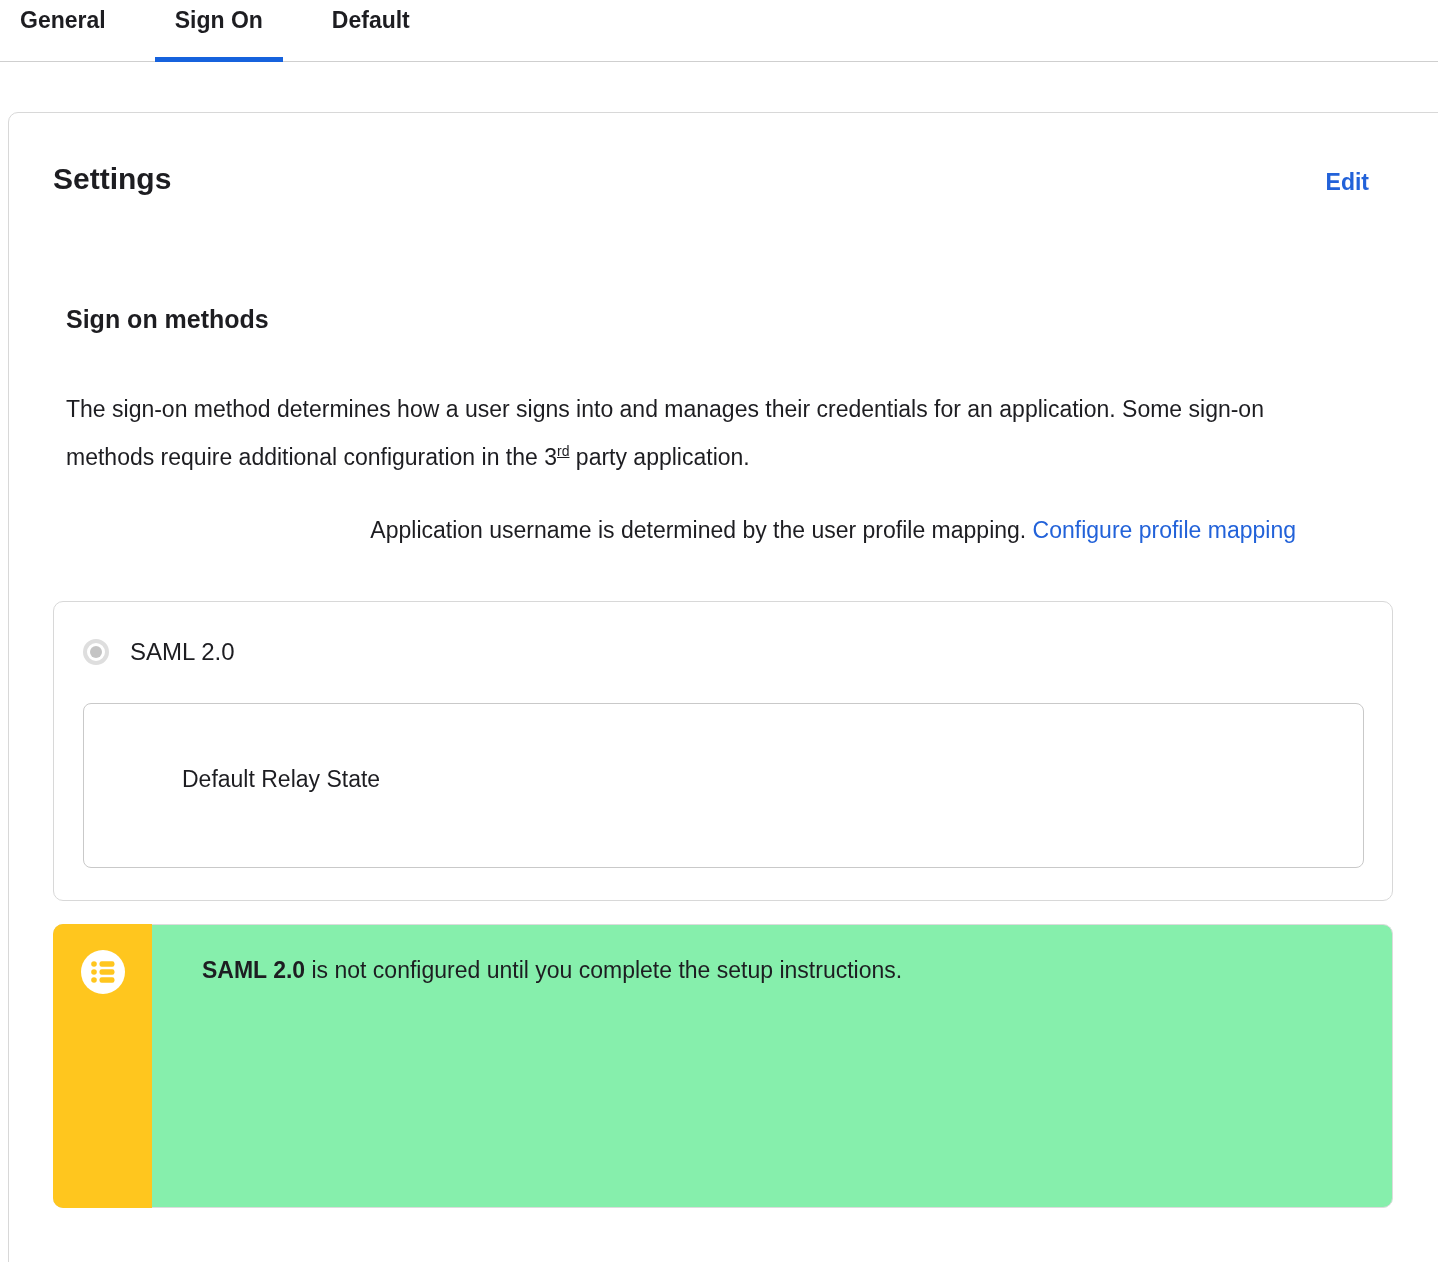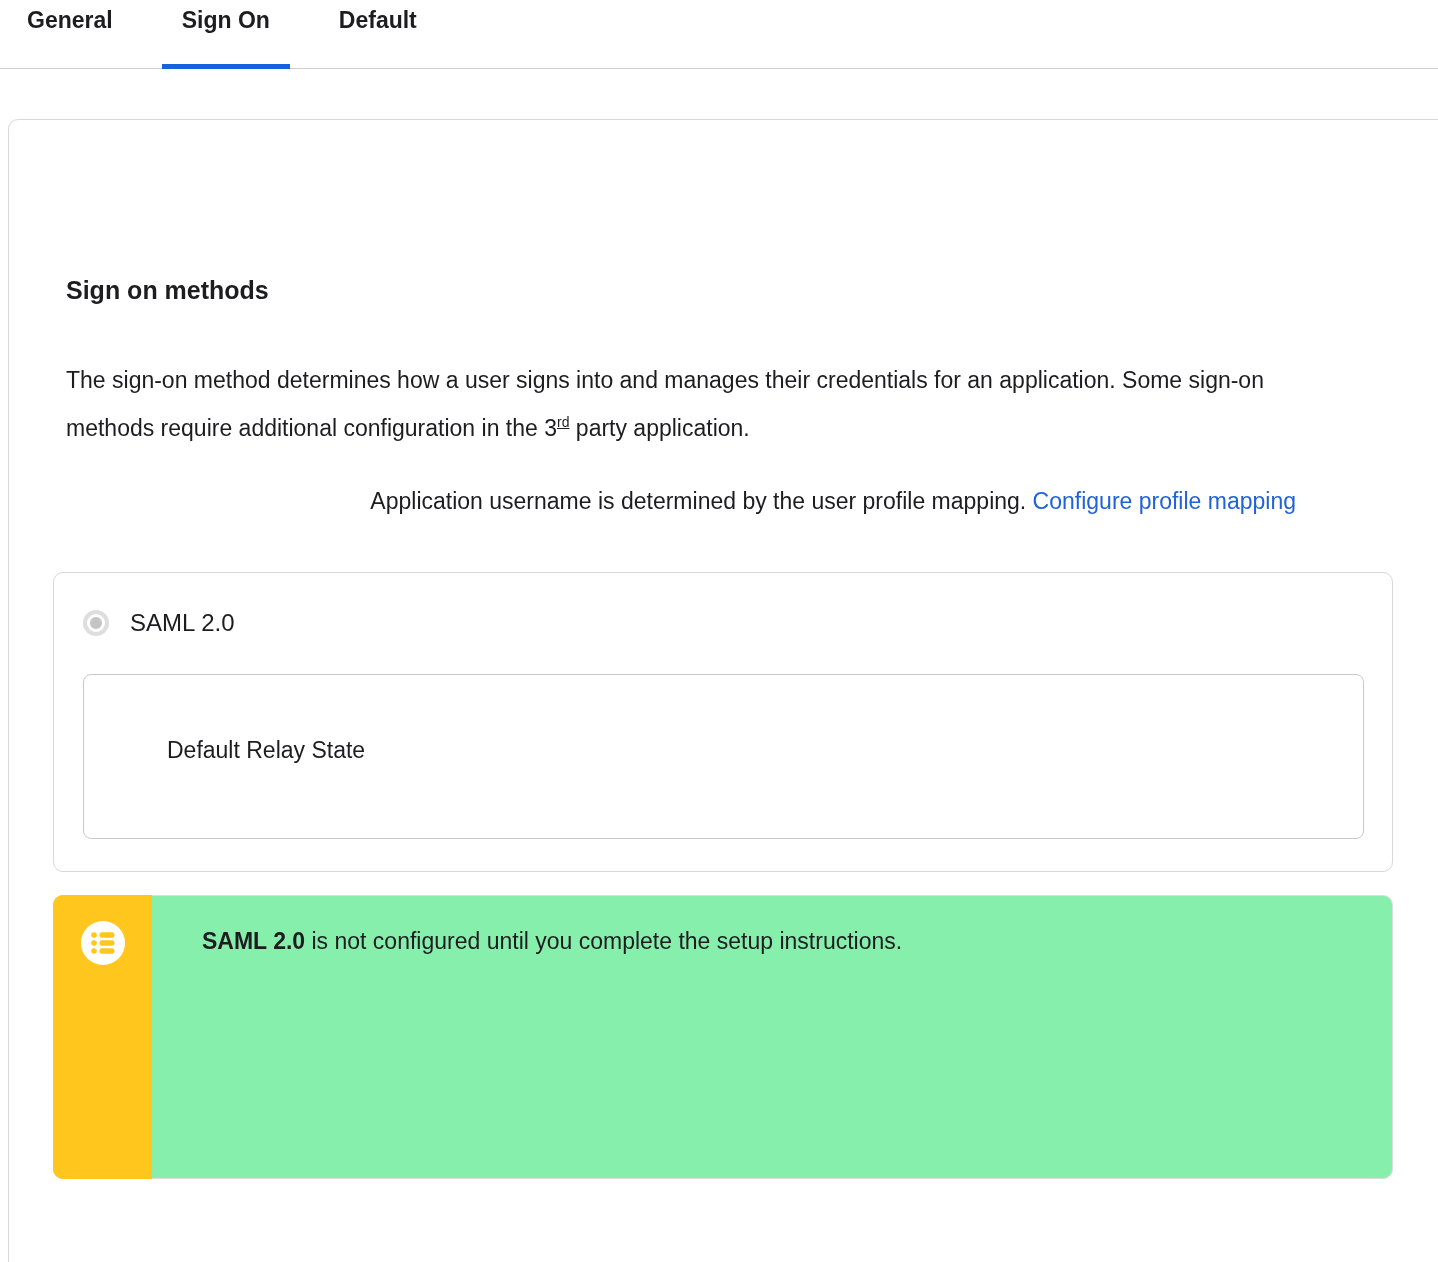--- a/index.html
+++ b/index.html
@@ -6,21 +6,21 @@
   html, body { margin: 0; padding: 0; }
   body {
     width: 1438px; height: 1262px; overflow: hidden;
     background: #ffffff; color: #1d1d21;
     font-family: "Liberation Sans", sans-serif;
   }
 
   
   .tabbar {
     display: flex; align-items: stretch;
-    padding-left: 7px; height: 69px;
+    padding-left: 0; height: 62px;
     border-bottom: 1px solid #cfcfcf;
   }
   .tab {
     position: relative; font-size: 23px; font-weight: 700;
     padding: 7px 20px 0 20px; margin-right: 29px; cursor: pointer;
     white-space: nowrap;
   }
   .tab.active::after {
     content: ""; position: absolute; left: 0; right: 0; bottom: -1px;
     height: 5px; background: #1662dd;
@@ -65,21 +65,21 @@
     border: 4px solid #dedede; background: #fff;
     display: flex; align-items: center; justify-content: center;
     flex: 0 0 auto; cursor: default;
   }
   .radio-dot { width: 12px; height: 12px; border-radius: 50%; background: #c4c4c4; }
   .radio-label { font-size: 24px; }
   .field-box {
     position: relative; margin-top: 37px; width: 100%; height: 165px;
     border: 1px solid #c9c9c9; border-radius: 8px; background: #fff;
   }
-  .field-label { position: absolute; left: 83px; top: 62px; font-size: 23px; }
+  .field-label { position: absolute; left: 98px; top: 62px; font-size: 23px; }
 
   
   .warning {
     position: relative; margin-top: 23px; width: 1340px; height: 284px;
     border: 1px solid #dcdcdc; border-radius: 10px; background: #86efac;
   }
   .warning-strip {
     position: absolute; left: -1px; top: -1px; bottom: -1px; width: 99px;
     background: #ffc61e; border-radius: 10px 0 0 10px;
   }
@@ -99,20 +99,24 @@
 <body>
 
 <nav class="tabbar">
   <div class="tab">General</div>
   <div class="tab active">Sign On</div>
   <div class="tab">Default</div>
 </nav>
 
 <section class="card">
 
+  <div class="card-header">
+    <h1 class="card-title">Settings</h1>
+    <a class="edit-link">Edit</a>
+  </div>
 
   <h2 class="section-heading">Sign on methods</h2>
 
   <p class="desc"><span>The sign-on method determines how a user signs into and manages their credentials for an application. Some sign-on methods require additional configuration in the 3</span><sup>rd</sup><span> party application.</span></p>
 
   <p class="desc second"><span>Application username is determined by the user profile mapping. </span><a class="link">Configure profile mapping</a></p>
 
   <div class="method-box">
     <div class="radio-row">
       <span class="radio">

